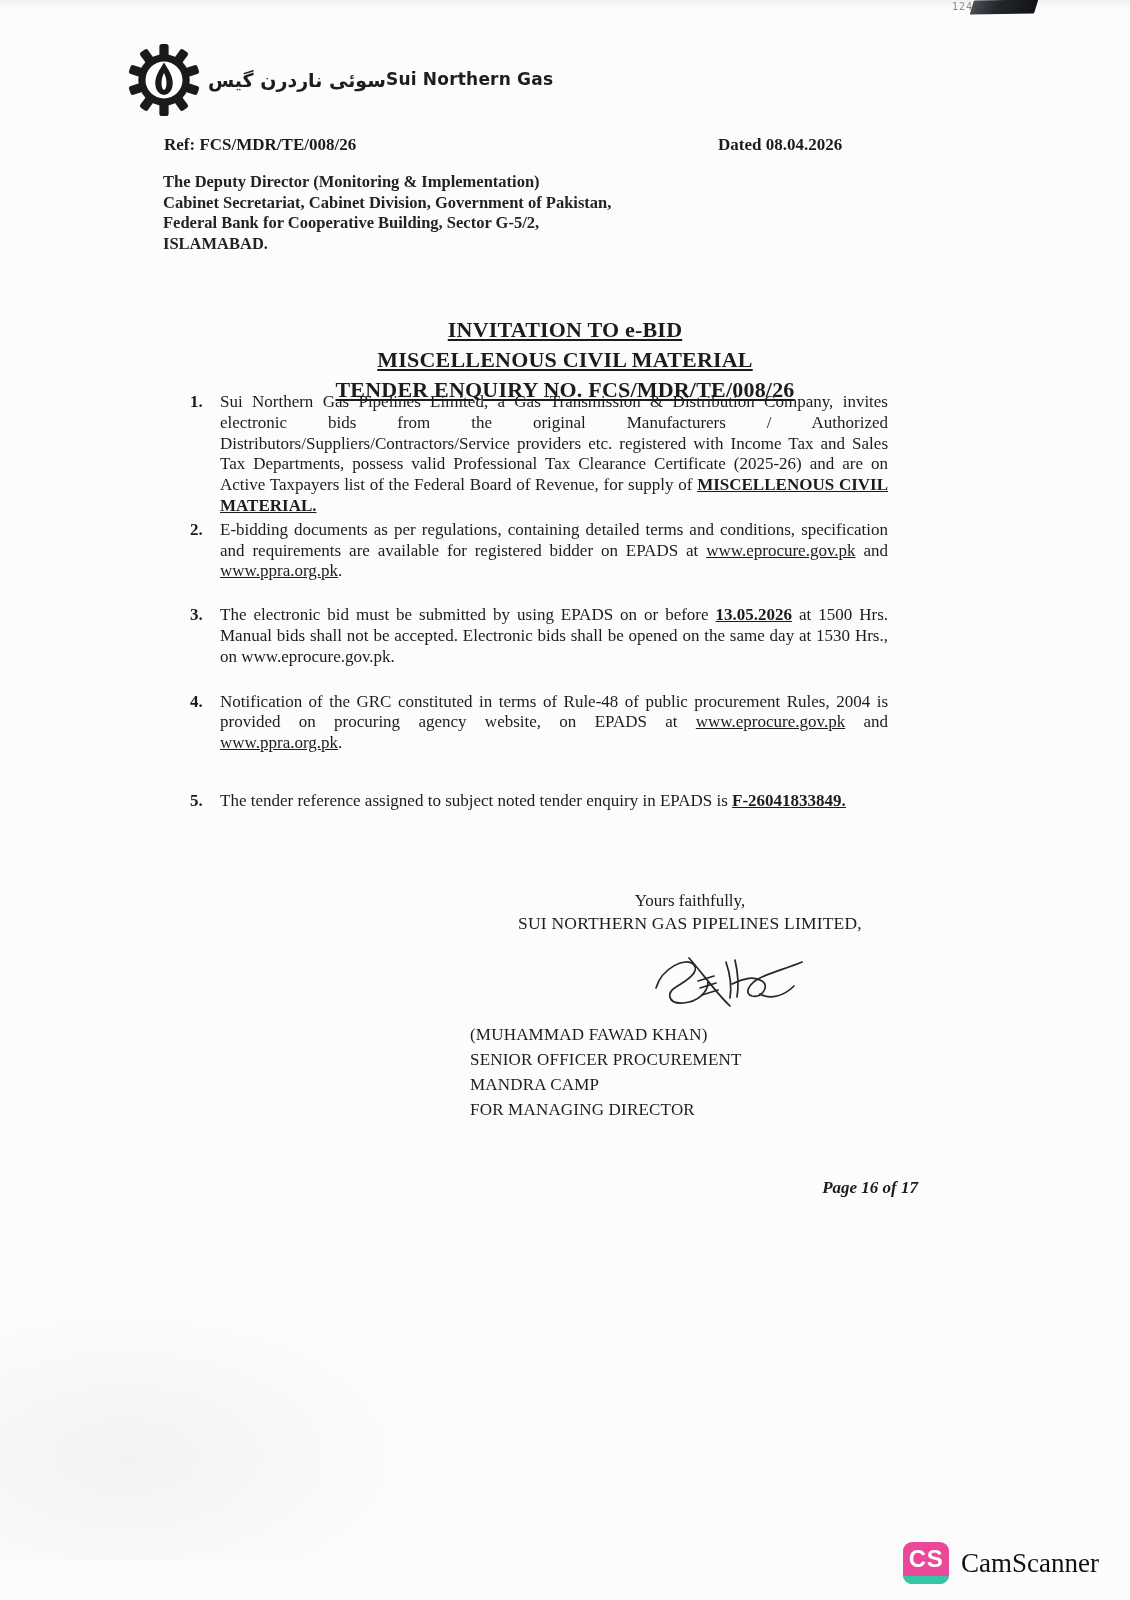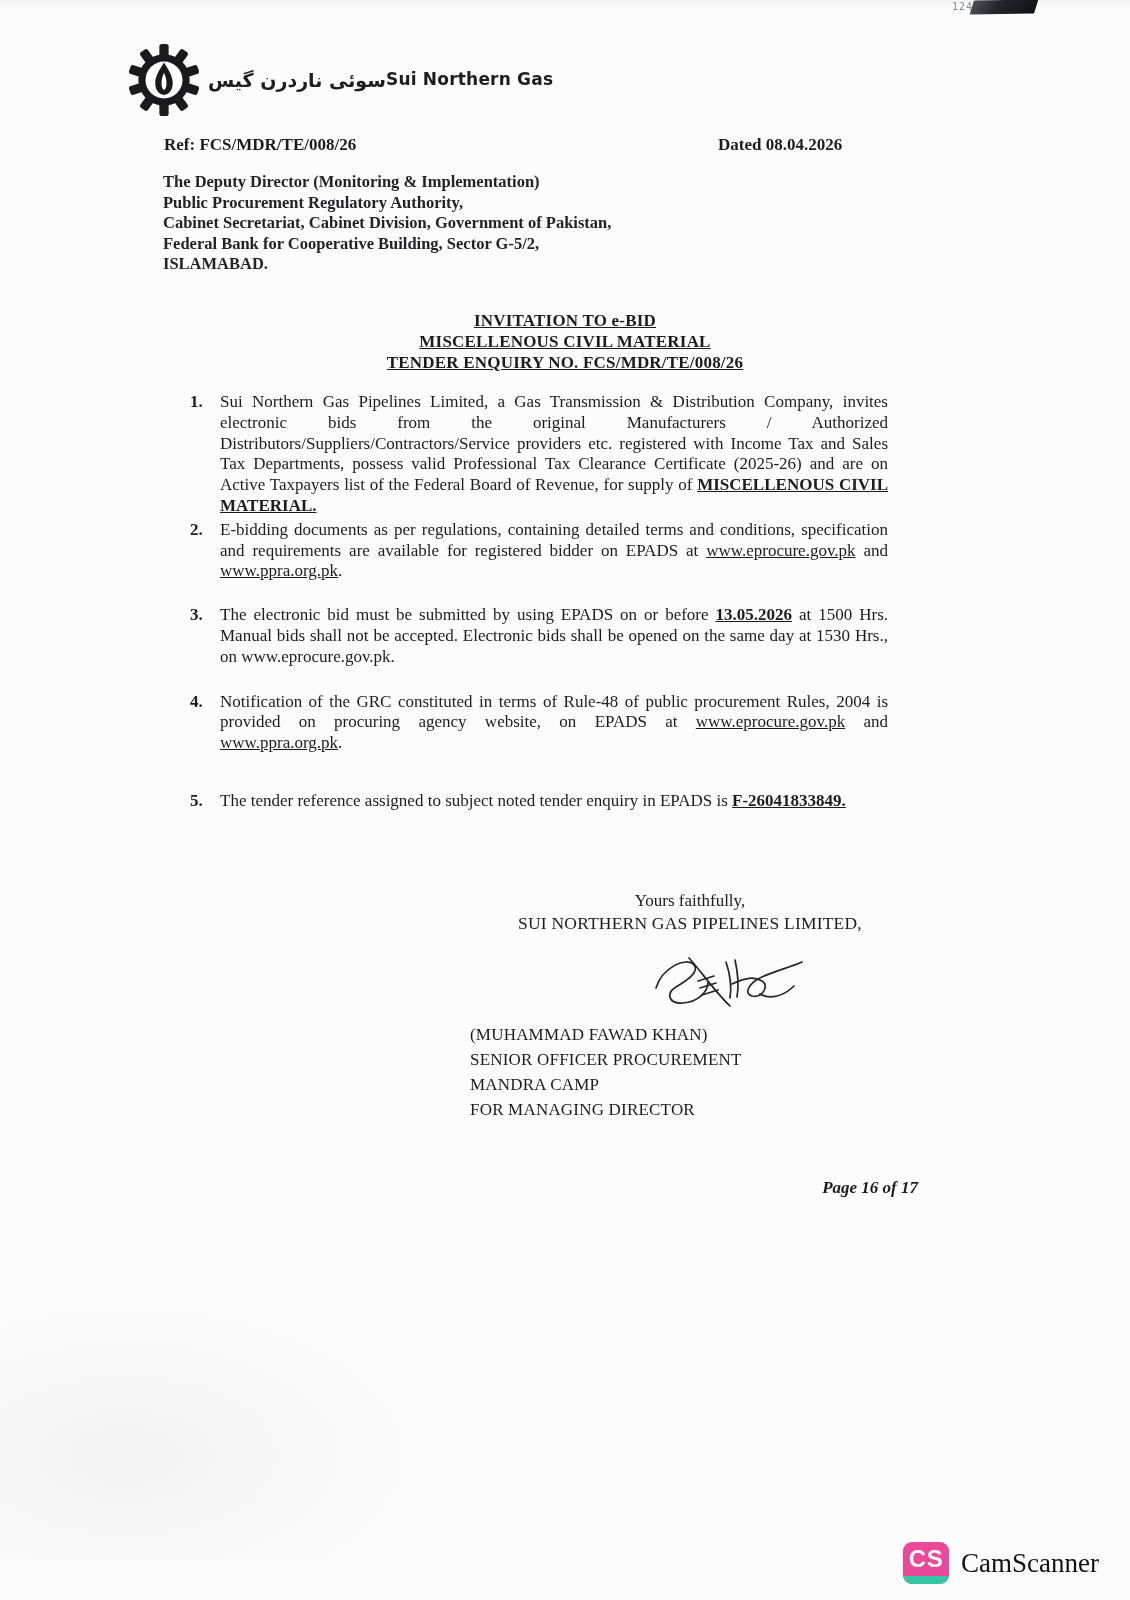--- a/index.html
+++ b/index.html
@@ -32,21 +32,21 @@
   .ref-row{position:absolute;left:164px;top:135px;width:760px;}
   .ref-no{font-weight:bold;font-size:17px;}
   .ref-date{position:absolute;left:554px;top:0;font-weight:bold;font-size:17px;}
 
   
   .recipient{position:absolute;left:163px;top:172px;width:620px;}
   .addr-line{font-weight:bold;font-size:16.5px;line-height:20.5px;color:#232326;}
 
   
   .title-block{position:absolute;left:140px;top:310px;width:850px;text-align:center;}
-  .title-line{font-weight:bold;font-size:17px;line-height:21px;text-decoration:underline;letter-spacing:0.2px;}
+  .title-line{font-weight:bold;font-size:22px;line-height:21px;text-decoration:underline;letter-spacing:0.2px;margin-top:9px;}
 
   
   .clauses{position:absolute;left:190px;top:392px;width:698px;}
   .clause{display:flex;align-items:flex-start;}
   .clause-num{flex:0 0 30px;font-weight:bold;font-size:17px;line-height:20.8px;}
   .clause-text{flex:1;font-size:17px;line-height:20.8px;text-align:justify;}
   .seg-b{font-weight:bold;}
   .seg-u{text-decoration:underline;}
   .m-item1{margin-bottom:3px;}
   .m-item2{margin-bottom:23px;}
@@ -111,21 +111,20 @@
     </div>
   </div>
 
   <div class="ref-row">
     <span class="ref-no">Ref: FCS/MDR/TE/008/26</span>
     <span class="ref-date">Dated 08.04.2026</span>
   </div>
 
   <div class="recipient" id="recipient-block">
       <div class="addr-line">The Deputy Director (Monitoring &amp; Implementation)</div>
-      <div class="addr-line">Public Procurement Regulatory Authority,</div>
       <div class="addr-line">Cabinet Secretariat, Cabinet Division, Government of Pakistan,</div>
       <div class="addr-line">Federal Bank for Cooperative Building, Sector G-5/2,</div>
       <div class="addr-line">ISLAMABAD.</div>
     </div>
 
   <div class="title-block" id="title-block">
       <div class="title-line">INVITATION TO e-BID</div>
       <div class="title-line">MISCELLENOUS CIVIL MATERIAL</div>
       <div class="title-line">TENDER ENQUIRY NO. FCS/MDR/TE/008/26</div>
     </div>

